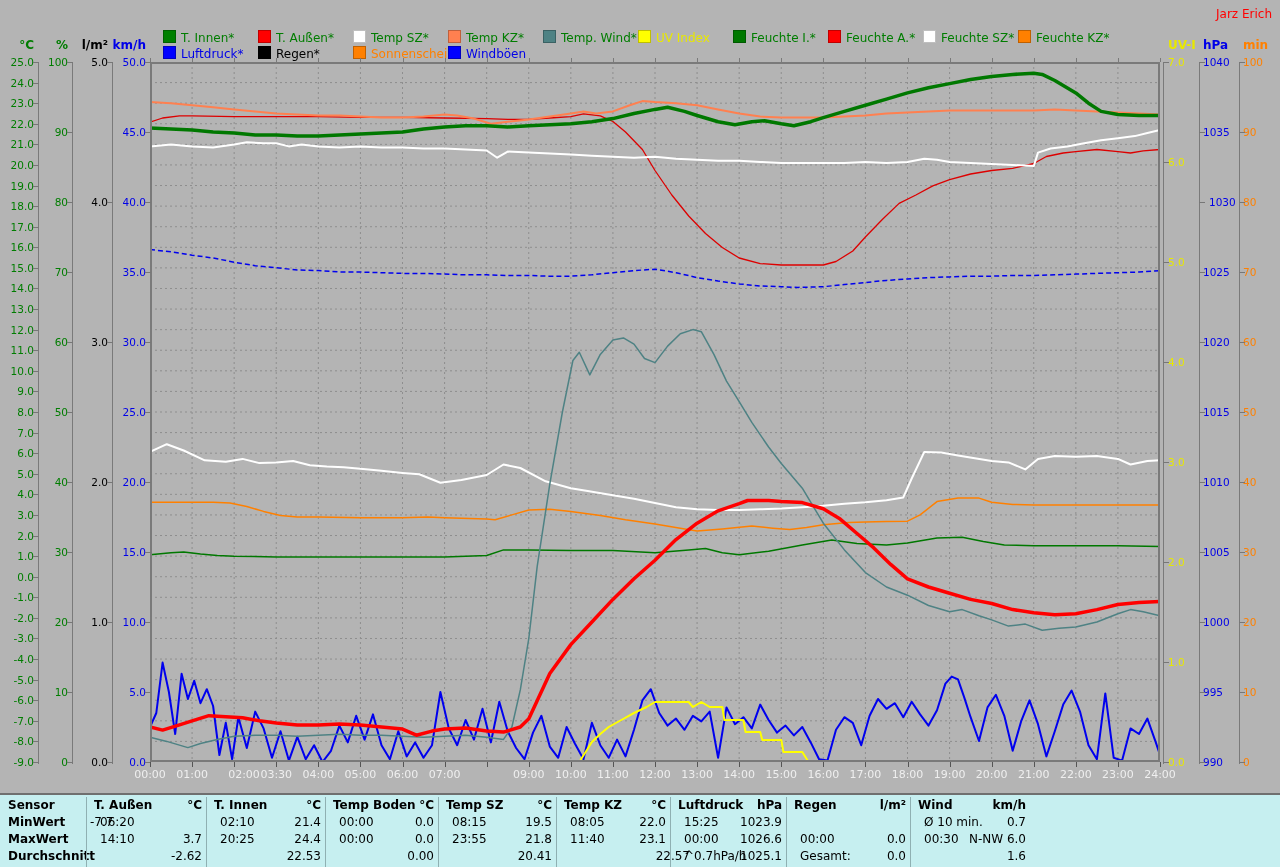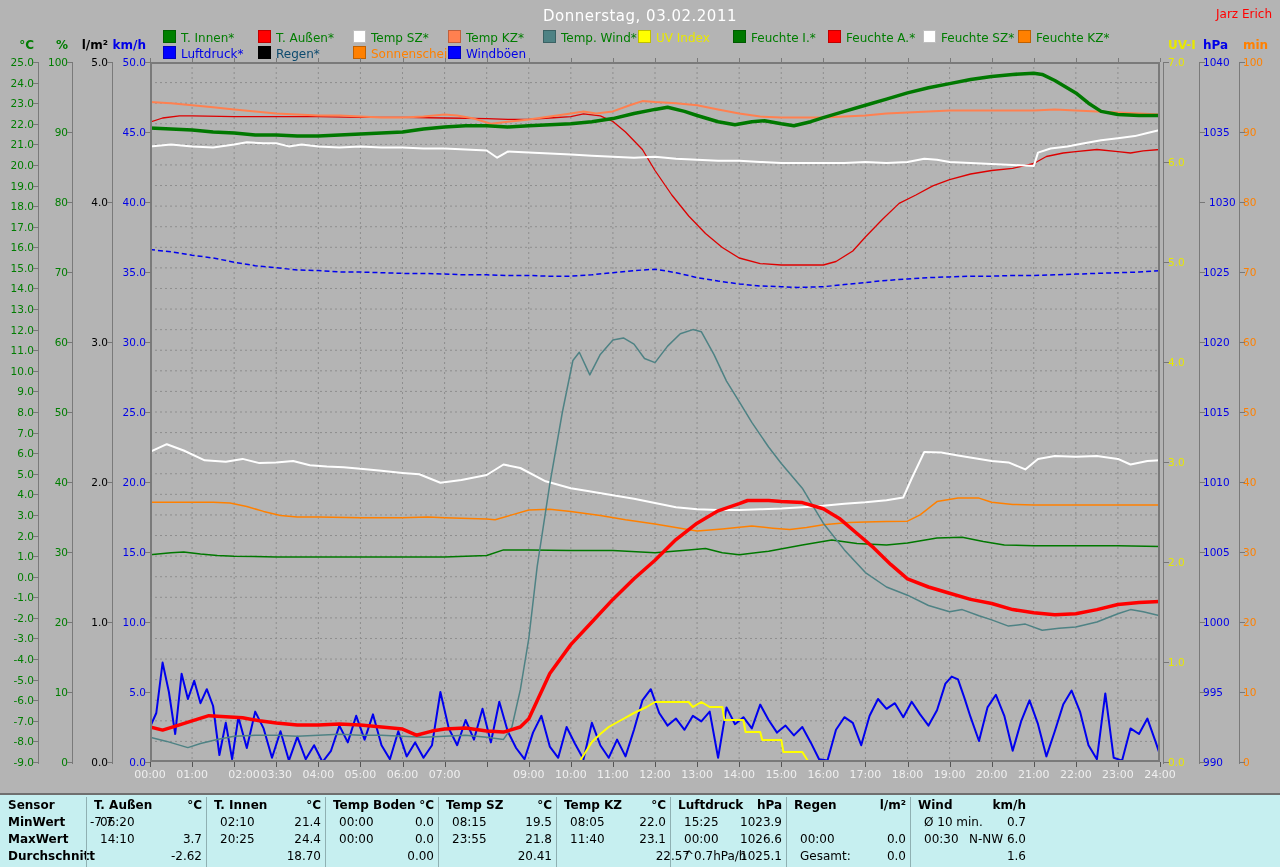--- a/index.html
+++ b/index.html
@@ -19,35 +19,34 @@
   .trowlab{font-weight:bold;color:#000;font-size:12px;}
   .tcell{font-size:12px;color:#000;white-space:nowrap;}
   .tname{font-weight:bold;}
   .tsep{position:absolute;width:1px;background:#8fb0b2;top:2px;bottom:2px;}
   svg{display:block;}
 </style>
 </head>
 <body>
 
 <div id="app">
-  <div id="title" class="abs">Donnerstag, 03.02.2011</div>
   <div id="author" class="abs">Jarz Erich</div>
   <div id="legend">
       <div class="leg-item abs" style="left: 163px; top: 30px; color: rgb(0, 125, 0);"><span class="leg-sw" style="background: rgb(0, 128, 0);"></span><span>T. Innen*</span></div>
       <div class="leg-item abs" style="left: 258px; top: 30px; color: rgb(0, 125, 0);"><span class="leg-sw" style="background: rgb(255, 0, 0);"></span><span>T. Außen*</span></div>
       <div class="leg-item abs" style="left: 353px; top: 30px; color: rgb(0, 125, 0);"><span class="leg-sw" style="background: rgb(255, 255, 255);"></span><span>Temp SZ*</span></div>
       <div class="leg-item abs" style="left: 448px; top: 30px; color: rgb(0, 125, 0);"><span class="leg-sw" style="background: rgb(255, 128, 80);"></span><span>Temp KZ*</span></div>
       <div class="leg-item abs" style="left: 543px; top: 30px; color: rgb(0, 125, 0);"><span class="leg-sw" style="background: rgb(78, 130, 132);"></span><span>Temp. Wind*</span></div>
       <div class="leg-item abs" style="left: 638px; top: 30px; color: rgb(232, 232, 0);"><span class="leg-sw" style="background: rgb(255, 255, 0);"></span><span>UV Index</span></div>
       <div class="leg-item abs" style="left: 733px; top: 30px; color: rgb(0, 125, 0);"><span class="leg-sw" style="background: rgb(0, 120, 0);"></span><span>Feuchte I.*</span></div>
       <div class="leg-item abs" style="left: 828px; top: 30px; color: rgb(0, 125, 0);"><span class="leg-sw" style="background: rgb(255, 0, 0);"></span><span>Feuchte A.*</span></div>
       <div class="leg-item abs" style="left: 923px; top: 30px; color: rgb(0, 125, 0);"><span class="leg-sw" style="background: rgb(255, 255, 255);"></span><span>Feuchte SZ*</span></div>
       <div class="leg-item abs" style="left: 1018px; top: 30px; color: rgb(0, 125, 0);"><span class="leg-sw" style="background: rgb(255, 128, 0);"></span><span>Feuchte KZ*</span></div>
       <div class="leg-item abs" style="left: 163px; top: 46px; color: rgb(0, 0, 232);"><span class="leg-sw" style="background: rgb(0, 0, 255);"></span><span>Luftdruck*</span></div>
-      <div class="leg-item abs" style="left: 258px; top: 46px; color: #0c4a6e;"><span class="leg-sw" style="background: rgb(0, 0, 0);"></span><span>Regen*</span></div>
+      <div class="leg-item abs" style="left: 258px; top: 46px; color: #000000;"><span class="leg-sw" style="background: rgb(0, 0, 0);"></span><span>Regen*</span></div>
       <div class="leg-item abs" style="left: 353px; top: 46px; color: rgb(255, 128, 0);"><span class="leg-sw" style="background: rgb(255, 128, 0);"></span><span>Sonnenschein</span></div>
       <div class="leg-item abs" style="left: 448px; top: 46px; color: rgb(0, 0, 232);"><span class="leg-sw" style="background: rgb(0, 0, 255);"></span><span>Windböen</span></div>
     </div>
   <div id="chart">
     <svg id="plot-svg" class="abs" width="1010" height="700" style="left: 150px; top: 62px;">
         <line x1="0" y1="20.58823529411765" x2="1010" y2="20.58823529411765" stroke="#8e8e8e" stroke-width="1" stroke-dasharray="2 3"></line>
         <line x1="0" y1="41.1764705882353" x2="1010" y2="41.1764705882353" stroke="#8e8e8e" stroke-width="1" stroke-dasharray="2 3"></line>
         <line x1="0" y1="61.76470588235294" x2="1010" y2="61.76470588235294" stroke="#8e8e8e" stroke-width="1" stroke-dasharray="2 3"></line>
         <line x1="0" y1="82.3529411764706" x2="1010" y2="82.3529411764706" stroke="#8e8e8e" stroke-width="1" stroke-dasharray="2 3"></line>
         <line x1="0" y1="102.94117647058823" x2="1010" y2="102.94117647058823" stroke="#8e8e8e" stroke-width="1" stroke-dasharray="2 3"></line>
@@ -411,21 +410,21 @@
       <div class="tcell abs" style="left: 100px; top: 37px;">14:10</div>
       <div class="tcell abs" style="left: 90px; top: 37px; width: 112px; text-align: right;">3.7</div>
       <div class="tcell abs" style="left: 90px; top: 54px; width: 112px; text-align: right;">-2.62</div>
       <div class="tsep abs" style="left: 206px;"></div>
       <div class="tcell tname abs" style="left: 214px; top: 3px;">T. Innen</div>
       <div class="tcell tname abs" style="left: 210px; top: 3px; width: 111px; text-align: right;">°C</div>
       <div class="tcell abs" style="left: 220px; top: 20px;">02:10</div>
       <div class="tcell abs" style="left: 210px; top: 20px; width: 111px; text-align: right;">21.4</div>
       <div class="tcell abs" style="left: 220px; top: 37px;">20:25</div>
       <div class="tcell abs" style="left: 210px; top: 37px; width: 111px; text-align: right;">24.4</div>
-      <div class="tcell abs" style="left: 210px; top: 54px; width: 111px; text-align: right;">18.70</div>
+      <div class="tcell abs" style="left: 210px; top: 54px; width: 111px; text-align: right;">22.53</div>
       <div class="tsep abs" style="left: 325px;"></div>
       <div class="tcell tname abs" style="left: 333px; top: 3px;">Temp Boden</div>
       <div class="tcell tname abs" style="left: 329px; top: 3px; width: 105px; text-align: right;">°C</div>
       <div class="tcell abs" style="left: 339px; top: 20px;">00:00</div>
       <div class="tcell abs" style="left: 329px; top: 20px; width: 105px; text-align: right;">0.0</div>
       <div class="tcell abs" style="left: 339px; top: 37px;">00:00</div>
       <div class="tcell abs" style="left: 329px; top: 37px; width: 105px; text-align: right;">0.0</div>
       <div class="tcell abs" style="left: 329px; top: 54px; width: 105px; text-align: right;">0.00</div>
       <div class="tsep abs" style="left: 438px;"></div>
       <div class="tcell tname abs" style="left: 446px; top: 3px;">Temp SZ</div>

